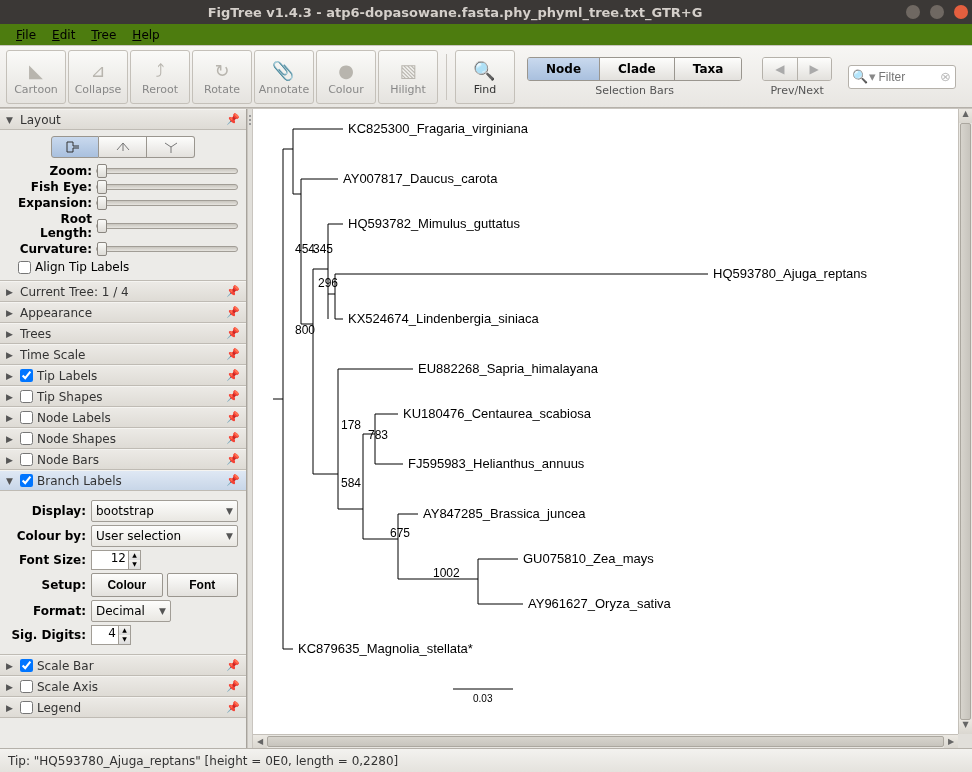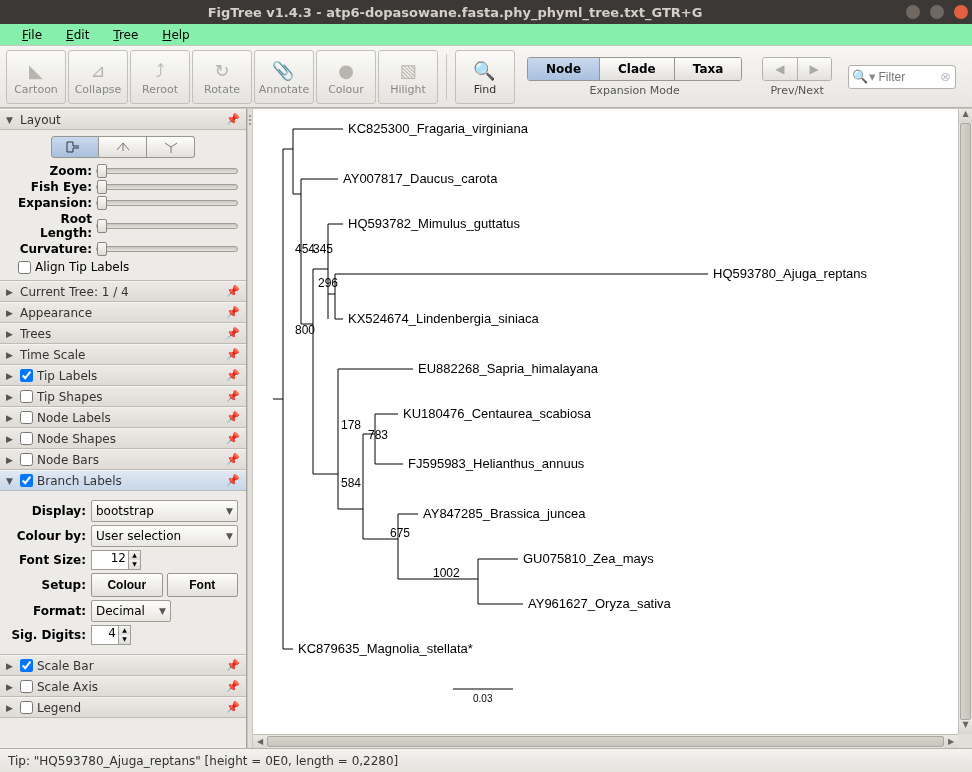--- a/index.html
+++ b/index.html
@@ -8,21 +8,21 @@
   
   .titlebar { background: #3b3836; color: #d4cfca; height: 24px; display: flex; align-items: center; padding: 0 4px; font-size: 13px; }
   .titlebar-title { flex: 1; text-align: center; font-weight: bold; }
   .titlebar-btns { display: flex; gap: 10px; margin-left: auto; }
   .titlebar-btn { width: 14px; height: 14px; border-radius: 50%; display: inline-block; }
   .tb-min { background: #6f6862; }
   .tb-max { background: #6f6862; }
   .tb-close { background: #e45f3f; }
   
   
-  .menubar { background: #86efac; height: 22px; display: flex; align-items: center; padding: 0 16px; gap: 12px; border-bottom: 1px solid #c9c5bf; }
+  .menubar { background: #4d7c0f; height: 22px; display: flex; align-items: center; padding: 0 10px; gap: 4px; border-bottom: 1px solid #c9c5bf; }
   .menuitem { padding: 2px 6px; cursor: pointer; }
   .menuitem .ul { text-decoration: underline; }
   
   
   .toolbar { background: linear-gradient(#f7f6f4,#e8e6e2); height: 62px; display: flex; align-items: center; padding: 4px 6px; border-bottom: 1px solid #b5b1aa; gap: 2px; }
   .toolbtn { display: flex; flex-direction: column; align-items: center; justify-content: center; width: 60px; height: 54px; border: 1px solid #c4c0b9; border-radius: 3px; background: linear-gradient(#fafaf8,#e5e3df); font-size: 11px; color: #888; cursor: pointer; }
   .toolbtn.enabled { color: #333; }
   .toolicon { width: 26px; height: 26px; display: flex; align-items: center; justify-content: center; font-size: 18px; color: #b8b5ae; }
   .toolbtn.enabled .toolicon { color: #555; }
   .tool-sep { width: 1px; height: 46px; background: #c9c5bf; margin: 0 6px; }
@@ -159,21 +159,21 @@
       <span class="toolicon">🔍</span>
       <span>Find</span>
     </div>
 
   <div class="selgroup">
     <div class="segbtns">
       <div class="segbtn active">Node</div>
       <div class="segbtn">Clade</div>
       <div class="segbtn">Taxa</div>
     </div>
-    <div class="sellabel">Expansion Mode</div>
+    <div class="sellabel">Selection Bars</div>
   </div>
 
   <div class="navgroup">
     <div class="navbtns">
       <div class="navbtn">◀</div>
       <div class="navbtn">▶</div>
     </div>
     <div class="sellabel">Prev/Next</div>
   </div>
 

